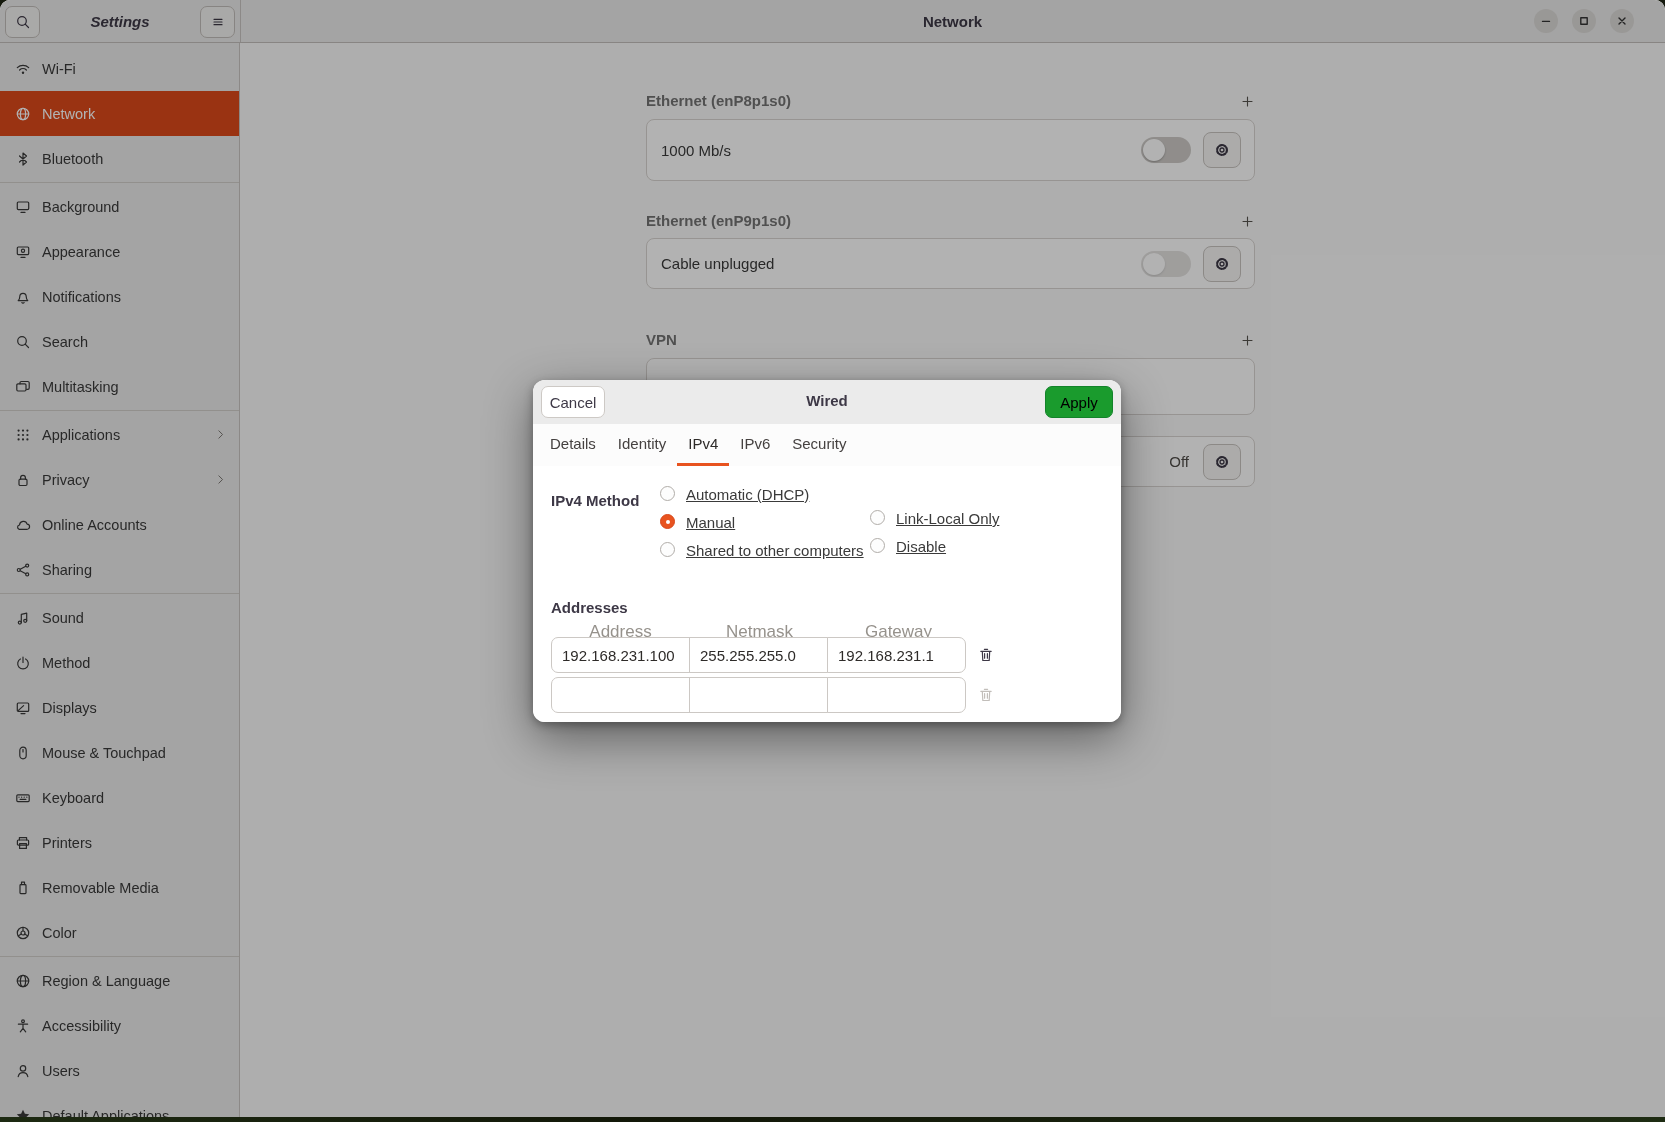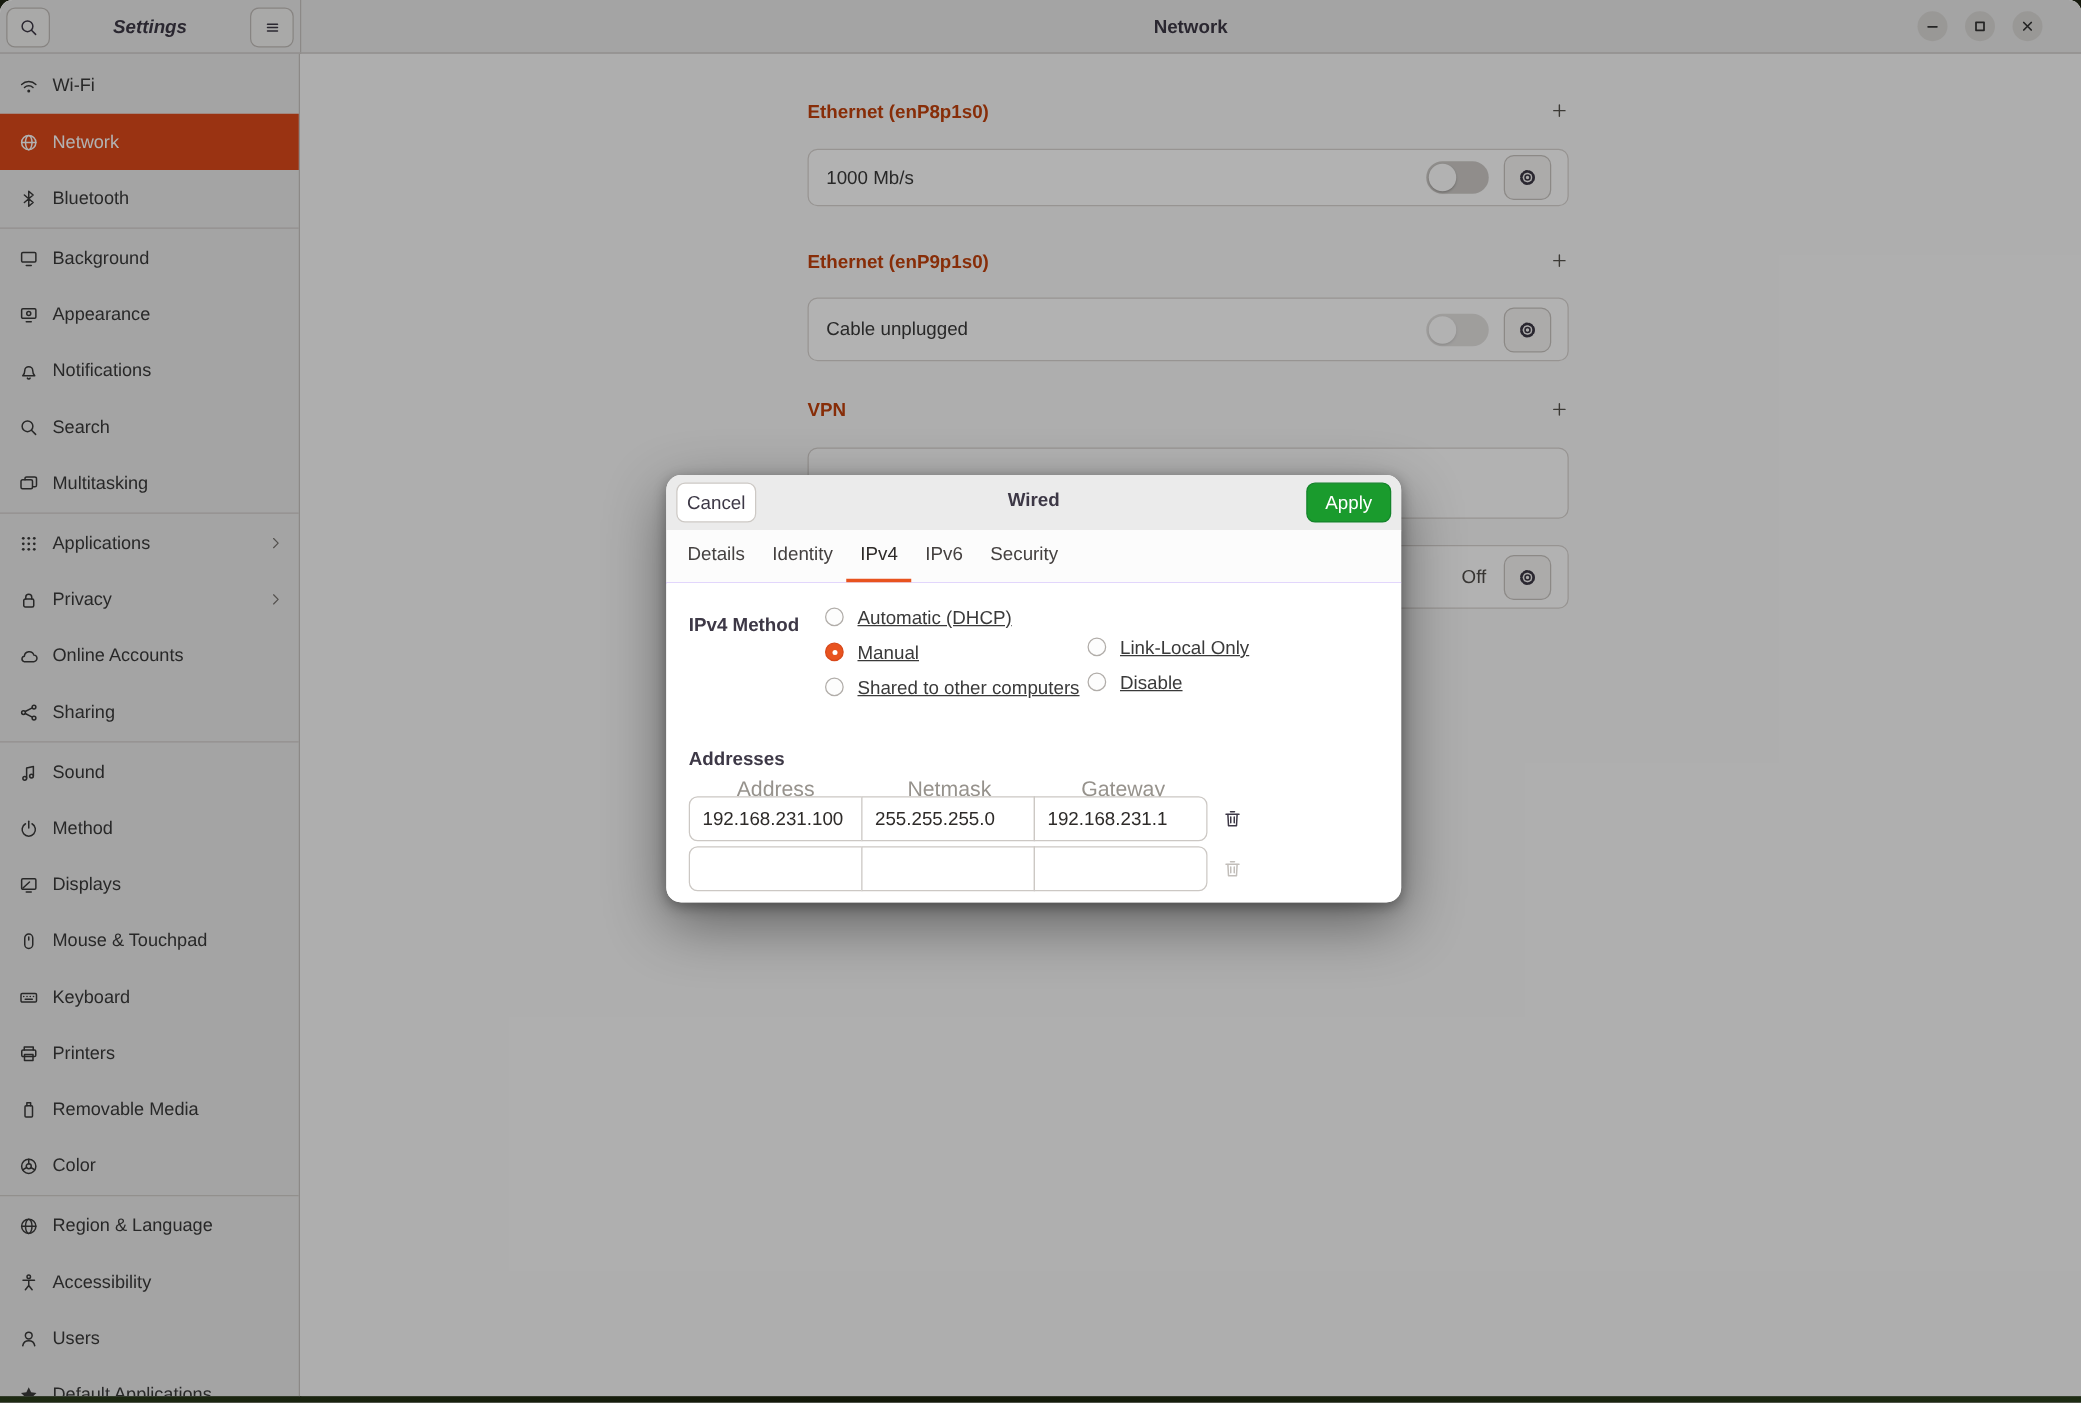--- a/index.html
+++ b/index.html
@@ -22,40 +22,40 @@
   .sidebar{position:absolute;left:0;top:43px;width:240px;bottom:0;background:#ebebeb;border-right:1px solid #c9c5c2;box-sizing:border-box;padding-top:3px;z-index:1;}
   .sb-item{height:45px;display:flex;align-items:center;padding-left:15px;padding-right:12px;gap:11px;font-size:14.5px;color:#3a3a3a;position:relative;}
   .sb-item.selected{background:#dd4a1b;color:#ffffff;}
   .sb-label{flex:1;}
   .sb-sep{height:1px;background:#d2cecb;margin:1px 0;}
   .chev{color:#787470;}
   .ico{width:16px;height:16px;fill:none;stroke:currentColor;stroke-width:1.2;stroke-linecap:round;stroke-linejoin:round;flex:0 0 auto;}
 
   
   .content{position:absolute;left:241px;top:43px;right:0;bottom:0;background:#fafafa;z-index:1;}
-  .sec-header{position:absolute;left:405px;width:609px;height:28px;display:flex;align-items:flex-start;justify-content:space-between;font-weight:bold;font-size:15px;color:#c2410c;}
+  .sec-header{position:absolute;left:405px;width:609px;height:28px;display:flex;align-items:flex-end;justify-content:space-between;font-weight:bold;font-size:15px;color:#737373;}
   .plus{color:#57534e;}
   .card{position:absolute;left:405px;width:609px;background:#ffffff;border:1px solid #d9d5d2;border-radius:8px;box-sizing:border-box;display:flex;align-items:center;padding:0 13px 0 14px;}
   .row-label{font-size:15px;color:#3a3a3a;flex:1;}
   .toggle{width:50px;height:26px;border-radius:13px;background:#cecbc8;position:relative;flex:0 0 auto;}
   .toggle .knob{position:absolute;left:2px;top:2px;width:22px;height:22px;border-radius:50%;background:#ffffff;box-shadow:0 1px 2px rgba(0,0,0,.25);}
   .toggle.disabled{opacity:.55;}
   .gearbtn{width:36px;height:34px;border:1px solid #c9c5c1;border-radius:8px;background:#f6f5f4;display:flex;align-items:center;justify-content:center;margin-left:12px;color:#3d3846;flex:0 0 auto;}
   .off-label{font-size:15px;color:#504d49;margin-right:2px;}
 
   
   .dim{position:absolute;inset:0;background:rgba(0,0,0,0.30);z-index:5;}
 
   
   .dialog{position:absolute;left:533px;top:380px;width:588px;height:342px;z-index:10;background:#ffffff;border-radius:12px;box-shadow:0 3px 10px rgba(0,0,0,.32),0 16px 48px rgba(0,0,0,.45);overflow:hidden;}
   .dlg-header{position:absolute;left:0;top:0;right:0;height:44px;background:#ebebeb;border-bottom:1px solid #d5d1ce;}
   .dlg-title{position:absolute;left:0;right:0;top:0;height:40px;display:flex;align-items:center;justify-content:center;font-weight:bold;font-size:15px;color:#3d3846;}
   .btn{position:absolute;top:6px;height:32px;border-radius:7px;font-size:15px;display:flex;align-items:center;justify-content:center;box-sizing:border-box;}
   .btn-cancel{left:8px;width:64px;background:#ffffff;border:1px solid #cdc9c5;color:#3d3846;}
-  .btn-apply{right:8px;width:68px;background:#1a9b2d;border:1px solid #13832a;color:#ffffff;}
+  .btn-apply{right:8px;width:68px;background:#1a9b2d;border:1px solid #13832a;color:#000000;}
   .tabs{position:absolute;left:0;top:44px;right:0;height:42px;background:#fcfcfc;border-bottom:1px solid #8b5cf6;display:flex;align-items:stretch;padding-left:6px;}
   .tab{display:flex;align-items:center;padding:0 11px;font-size:15px;color:#454140;border-bottom:3px solid transparent;box-sizing:border-box;}
   .tab.active{border-bottom-color:#e8531f;color:#2e2b29;}
   .dlg-body{position:absolute;left:0;top:86px;right:0;bottom:0;background:#ffffff;}
   .fieldlabel{position:absolute;font-weight:bold;font-size:15px;color:#3d3846;}
   .radio-col{position:absolute;display:flex;flex-direction:column;}
   .radio-row{height:28px;display:flex;gap:11px;font-size:15px;color:#3a3a3a;text-decoration:underline;}
   .radio{width:15px;height:15px;border-radius:50%;border:1px solid #b1ada9;background:#fdfdfd;box-sizing:border-box;position:relative;flex:0 0 auto;}
   .radio.sel{background:#e8531f;border-color:#d8481a;}
   .radio.sel::after{content:"";position:absolute;left:4.5px;top:4.5px;width:4px;height:4px;border-radius:50%;background:#fff;}
@@ -304,21 +304,21 @@
   </div>
 
   <div class="content">
 
     <div class="sec-header" style="top:38px;">
       <span>Ethernet (enP8p1s0)</span>
       <svg class="ico plus" viewBox="0 0 16 16" style="width:15px;height:15px">
           <path d="M8 3.2v9.6M3.2 8h9.6"></path>
         </svg>
     </div>
-    <div class="card" style="top:76px;height:46px;">
+    <div class="card" style="top:76px;height:62px;">
       <span class="row-label">1000 Mb/s</span>
       <div class="toggle">
           <div class="knob"></div>
         </div>
       <div class="gearbtn">
         <svg class="ico" viewBox="0 0 16 16">
             <circle cx="8" cy="8" r="4.9" stroke-width="2.2" stroke-dasharray="2.3 1.65"></circle>
             <circle cx="8" cy="8" r="2" stroke-width="1.3"></circle>
           </svg>
       </div>

